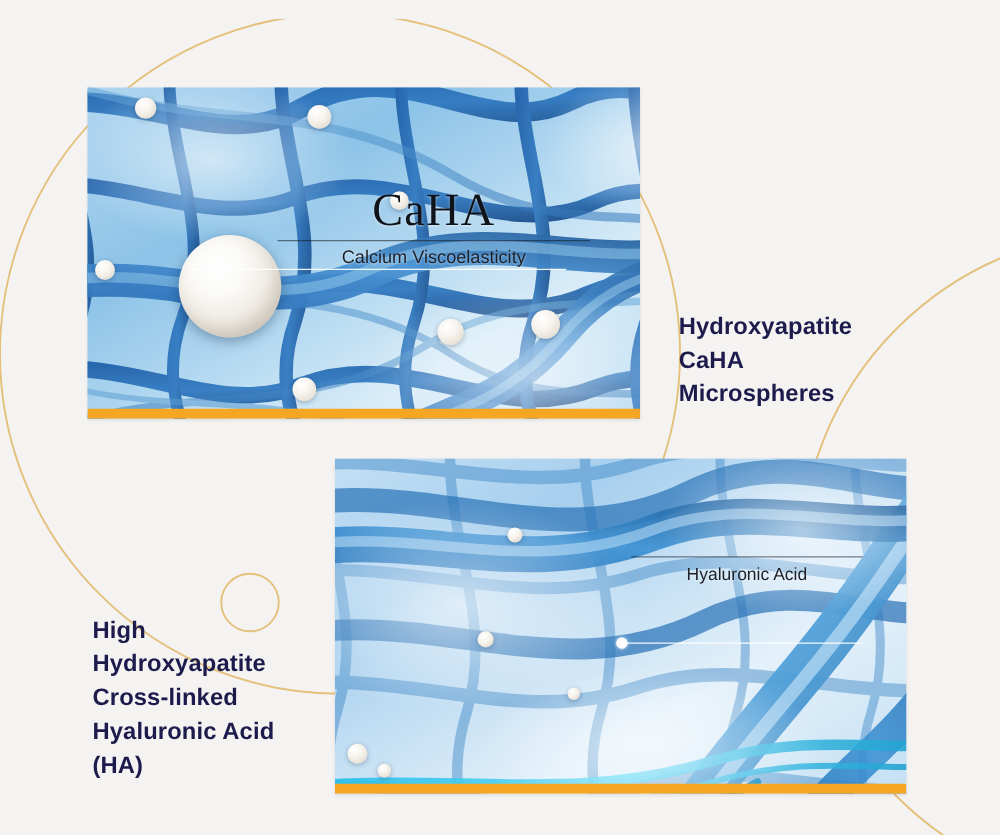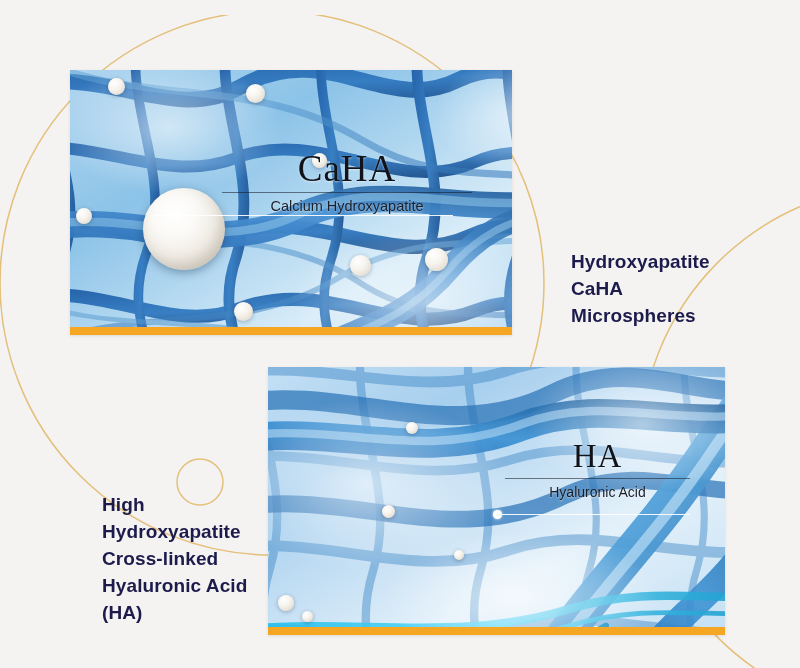--- a/index.html
+++ b/index.html
@@ -162,21 +162,20 @@
 
   
   .caption {
     position: absolute;
     font-family: "Liberation Sans", sans-serif;
     font-weight: bold;
     color: #1c1b4b;
     line-height: 1.42;
     white-space: pre-line;
     letter-spacing: 0.1px;
-    padding-left: 28px;
   }
   #caption-caha {
     left: 543px;
     top: 234px;
     width: 230px;
     font-size: 19px;
   }
   #caption-ha {
     left: 74px;
     top: 477px;
@@ -274,21 +273,21 @@
 
       <div class="bar" style="background:#f5a623;"></div>
     </div>
   </div>
 
   <div class="leader" style="left:153px; top:200px; width:300px;"></div>
 
   <div class="label-band" id="caha-label">
     <div class="main">CaHA</div>
     <div class="rule"></div>
-    <div class="sub">Calcium Hydroxyapatite</div>
+    <div class="sub">Calcium Viscoelasticity</div>
   </div>
 
   <div class="card" id="card-ha">
     <div class="art">
       <svg class="mesh" viewBox="0 0 457 268" preserveAspectRatio="none">
         <defs>
           <linearGradient id="bgB" x1="0" y1="0" x2="1" y2="1">
             <stop offset="0%" stop-color="#cfe6f7"></stop>
             <stop offset="30%" stop-color="#a7cfee"></stop>
             <stop offset="65%" stop-color="#e4f1fa"></stop>
@@ -362,21 +361,20 @@
       <div class="minisphere" style="left:186px; top:183px; width:10px; height:10px;"></div>
 
       <div class="bar" style="background:#f5a623;"></div>
     </div>
   </div>
 
   <div class="leader-dot" style="left:493px; top:495px; width:9px; height:9px;"></div>
   <div class="leader" style="left:500px; top:499px; width:190px;"></div>
 
   <div class="label-band" id="ha-label">
-    <div class="main">HA</div>
     <div class="rule"></div>
     <div class="sub">Hyaluronic Acid</div>
   </div>
 
   <div class="caption" id="caption-caha">Hydroxyapatite
 CaHA
 Microspheres</div>
 
   <div class="caption" id="caption-ha">High
 Hydroxyapatite

